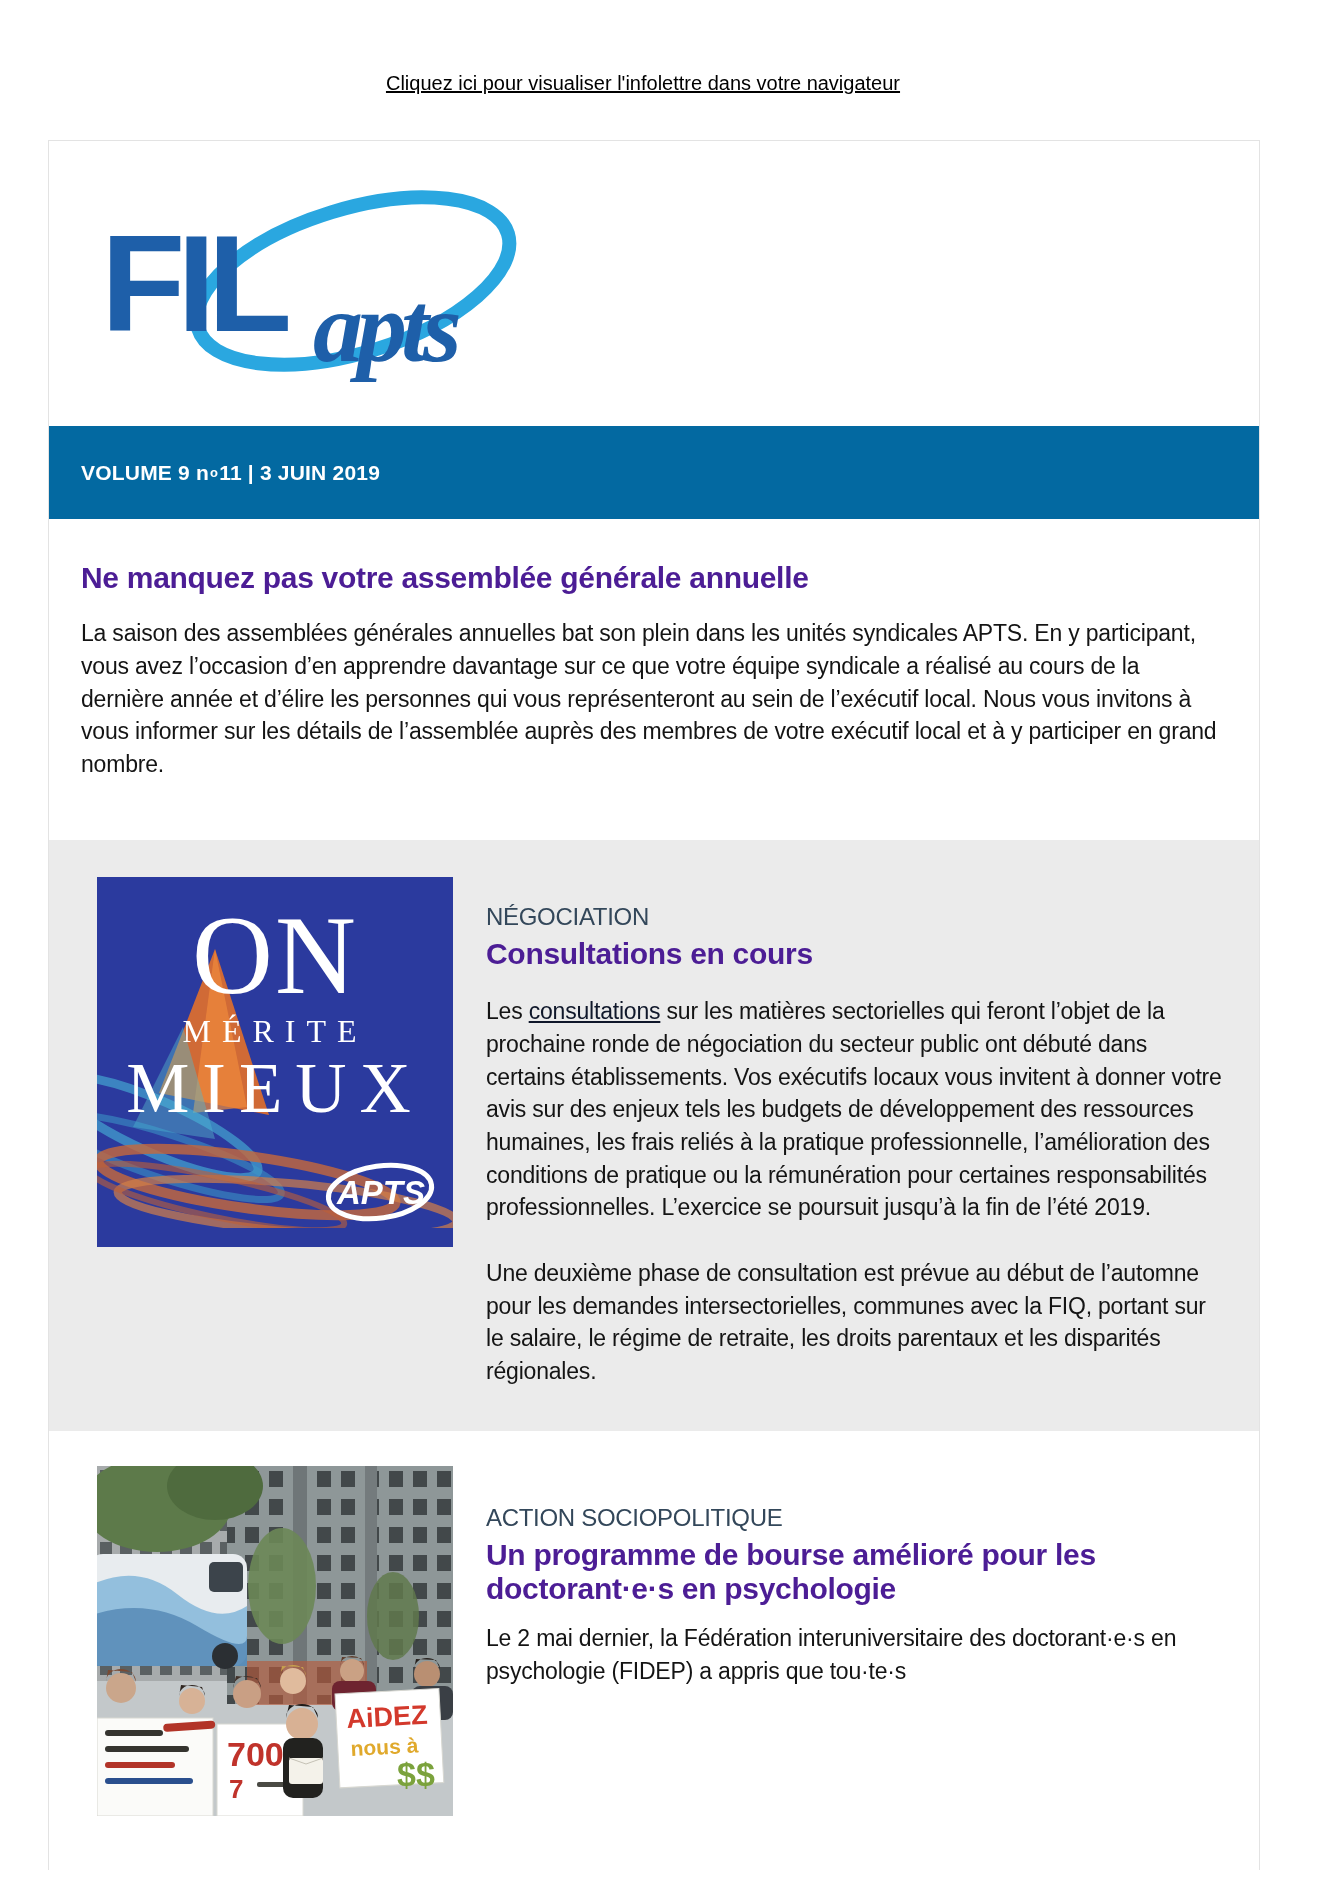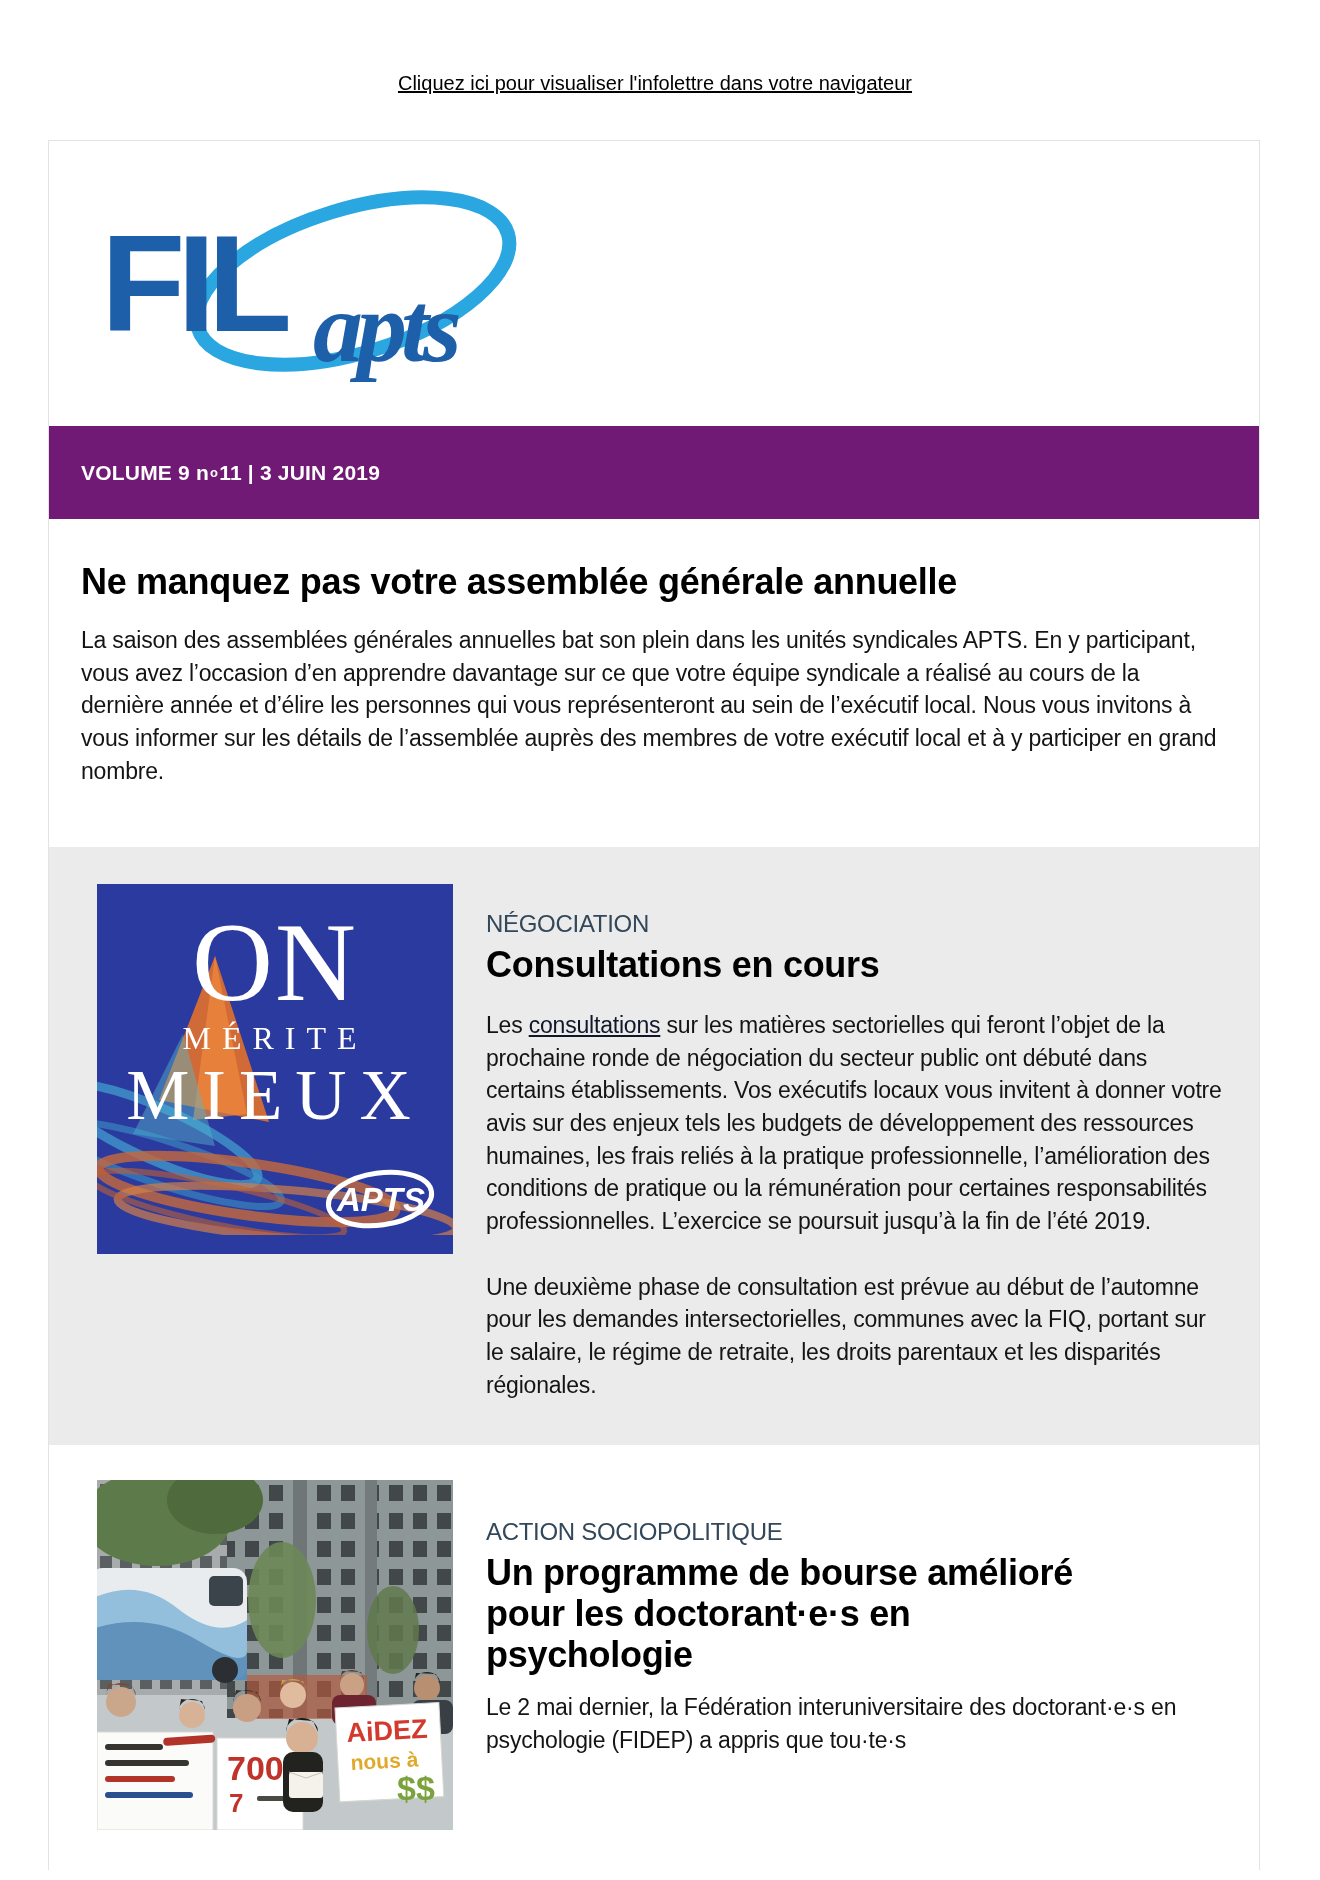--- a/index.html
+++ b/index.html
@@ -3,42 +3,42 @@
 <meta charset="utf-8">
 <style>
   html,body{margin:0;padding:0;}
   body{
     width:1320px;height:1880px;position:relative;overflow:hidden;
     background:#ffffff;
     font-family:"Liberation Sans",sans-serif;
     -webkit-font-smoothing:antialiased;
   }
   .top-link{
-    position:absolute;top:72px;left:48px;width:1214px;
+    position:absolute;top:72px;left:36px;width:1214px;
     text-align:center;font-size:20px;color:#000;
     text-decoration:underline;cursor:pointer;display:block;
   }
   .container{
     position:absolute;left:48px;top:140px;width:1212px;height:1730px;
     background:#fff;border:1px solid #e3e3e3;border-bottom:none;
     overflow:hidden;box-sizing:border-box;
   }
   .logo-area{height:285px;position:relative;}
   .logo-svg{position:absolute;left:46px;top:22px;}
   .banner{
-    height:93px;background:#701a75;color:#fff;
+    height:93px;background:#0369a1;color:#fff;
     display:flex;align-items:center;padding-left:32px;
     font-weight:bold;font-size:21px;letter-spacing:.2px;box-sizing:border-box;
   }
   .banner sup{font-size:13px;line-height:0;margin:0 1px;}
   .eyebrow{
     color:#33475a;font-size:24px;letter-spacing:-.3px;line-height:1.15;
   }
   .sec-title{
-    color:#000000;font-size:36px;font-weight:bold;letter-spacing:-.3px;
+    color:#4c1d95;font-size:30px;font-weight:bold;letter-spacing:-.3px;
     line-height:1.14;margin-top:6px;
   }
   .body-text{
     color:#141414;font-size:23px;line-height:1.42;letter-spacing:-.2px;
   }
   .section-1{padding:36px 36px 60px 32px;}
   .section-1 .body-text{margin-top:22px;max-width:1146px;}
   .red-link{color:#0f172a;text-decoration:underline;cursor:pointer;margin-top:8px;}
   .gray{
     background:#ebebeb;display:flex;gap:33px;

